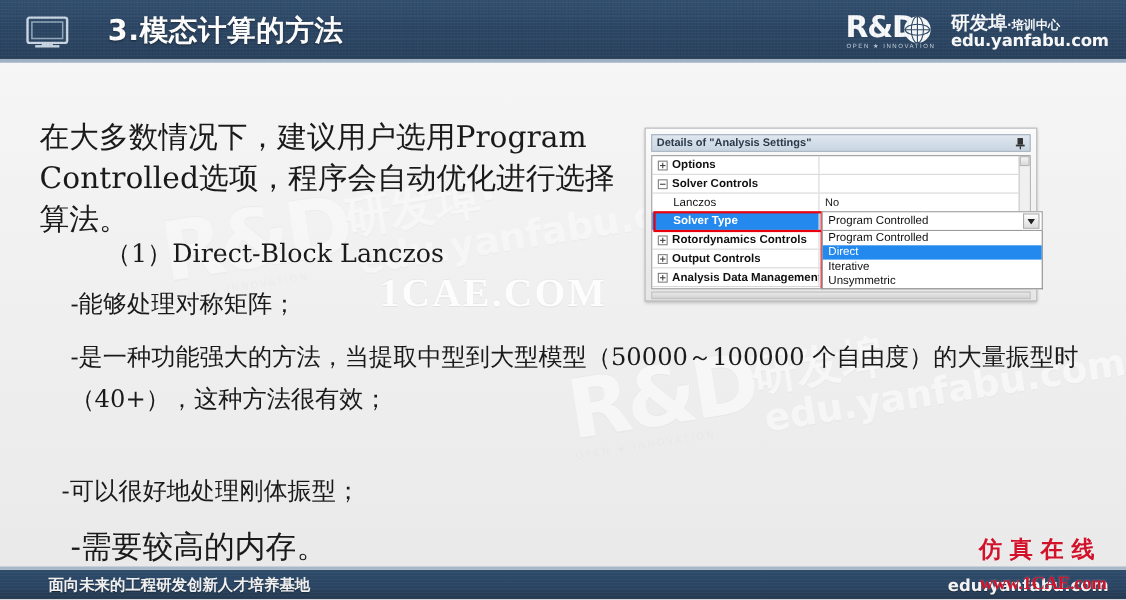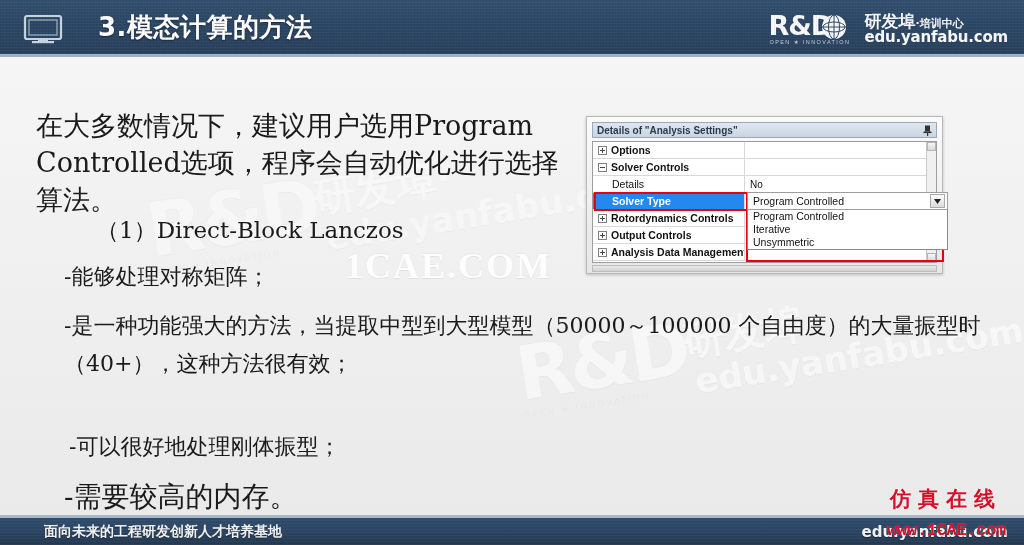--- a/index.html
+++ b/index.html
@@ -128,21 +128,21 @@
     left: 36px; top: 50px; width: 540px;
     font-size: 27px; line-height: 37px;
   }
   .p-item1 {
     left: 96px; top: 158px;
     font-size: 23px;
   }
   .p-b1 { left: 64px; top: 205px; font-size: 22px; }
   .p-b2 { left: 64px; top: 250px; font-size: 22px; line-height:38px; width: 930px; }
   .p-b3 { left: 64px; top: 328px; font-size: 22px; }
-  .p-b4 { left: 69px; top: 375px; font-size: 22px; }
+  .p-b4 { left: 56px; top: 375px; font-size: 22px; }
   .p-b5 { left: 64px; top: 421px; font-size: 28px; }
 
   
   .dlg-wrap {
     position:absolute; left: 586px; top: 116px; width: 357px; height: 158px;
     background: linear-gradient(180deg,#fbfbfb,#e6e6e6);
     border: 1px solid #b9b9b9;
     box-shadow: 0 1px 3px rgba(0,0,0,.22);
     padding: 5px 5px 6px 5px;
   }
@@ -269,21 +269,21 @@
   .wm-red-cn {
     position:absolute; right:22px; bottom:32px;
     font-size:21px; font-weight:bold; color:#d2112a;
     letter-spacing:7px;
     font-family:"DejaVu Sans","Liberation Sans",sans-serif;
     text-shadow: 0 0 2px rgba(255,255,255,.6);
   }
   .wm-red-url {
     position:absolute; right:18px; bottom:5px;
     font-size:17px; font-weight:bold; color:#d2112a;
-    font-family:Liberation Mono, monospace;
+    font-family:Liberation Serif, serif;
     letter-spacing:-.3px;
     text-shadow: 0 0 2px rgba(255,255,255,.35);
     text-align: right;
   }
 </style>
 </head>
 <body>
 
 <div class="slide">
 
@@ -367,21 +367,21 @@
         <div class="row">
           <div class="cellA">
             <span class="exp"></span>
             <span class="lbl bold">Solver Controls</span>
           </div>
           <div class="cellB"></div>
         </div>
 
         <div class="row">
           <div class="cellA">
-            <span class="lbl indent">Details</span>
+            <span class="lbl indent">Lanczos</span>
           </div>
           <div class="cellB">No</div>
         </div>
 
         <div class="row sel">
           <div class="cellA">
             <span class="lbl indent">Solver Type</span>
           </div>
           <div class="cellB"></div>
         </div>
@@ -414,20 +414,21 @@
           <span>Program Controlled</span>
           <span class="dd-arrow">
             <svg width="7" height="5" viewBox="0 0 7 5">
                 <polygon points="0,0 7,0 3.5,5" fill="#222"></polygon>
               </svg>
           </span>
         </div>
 
         <div class="dd-list">
           <div class="dd-opt">Program Controlled</div>
+          <div class="dd-opt hl">Direct</div>
           <div class="dd-opt">Iterative</div>
           <div class="dd-opt">Unsymmetric</div>
         </div>
 
         <div class="redbox rb-solver"></div>
         <div class="redbox rb-list"></div>
       </div>
 
       <div class="vscroll">
         <span class="sbtn"></span>

